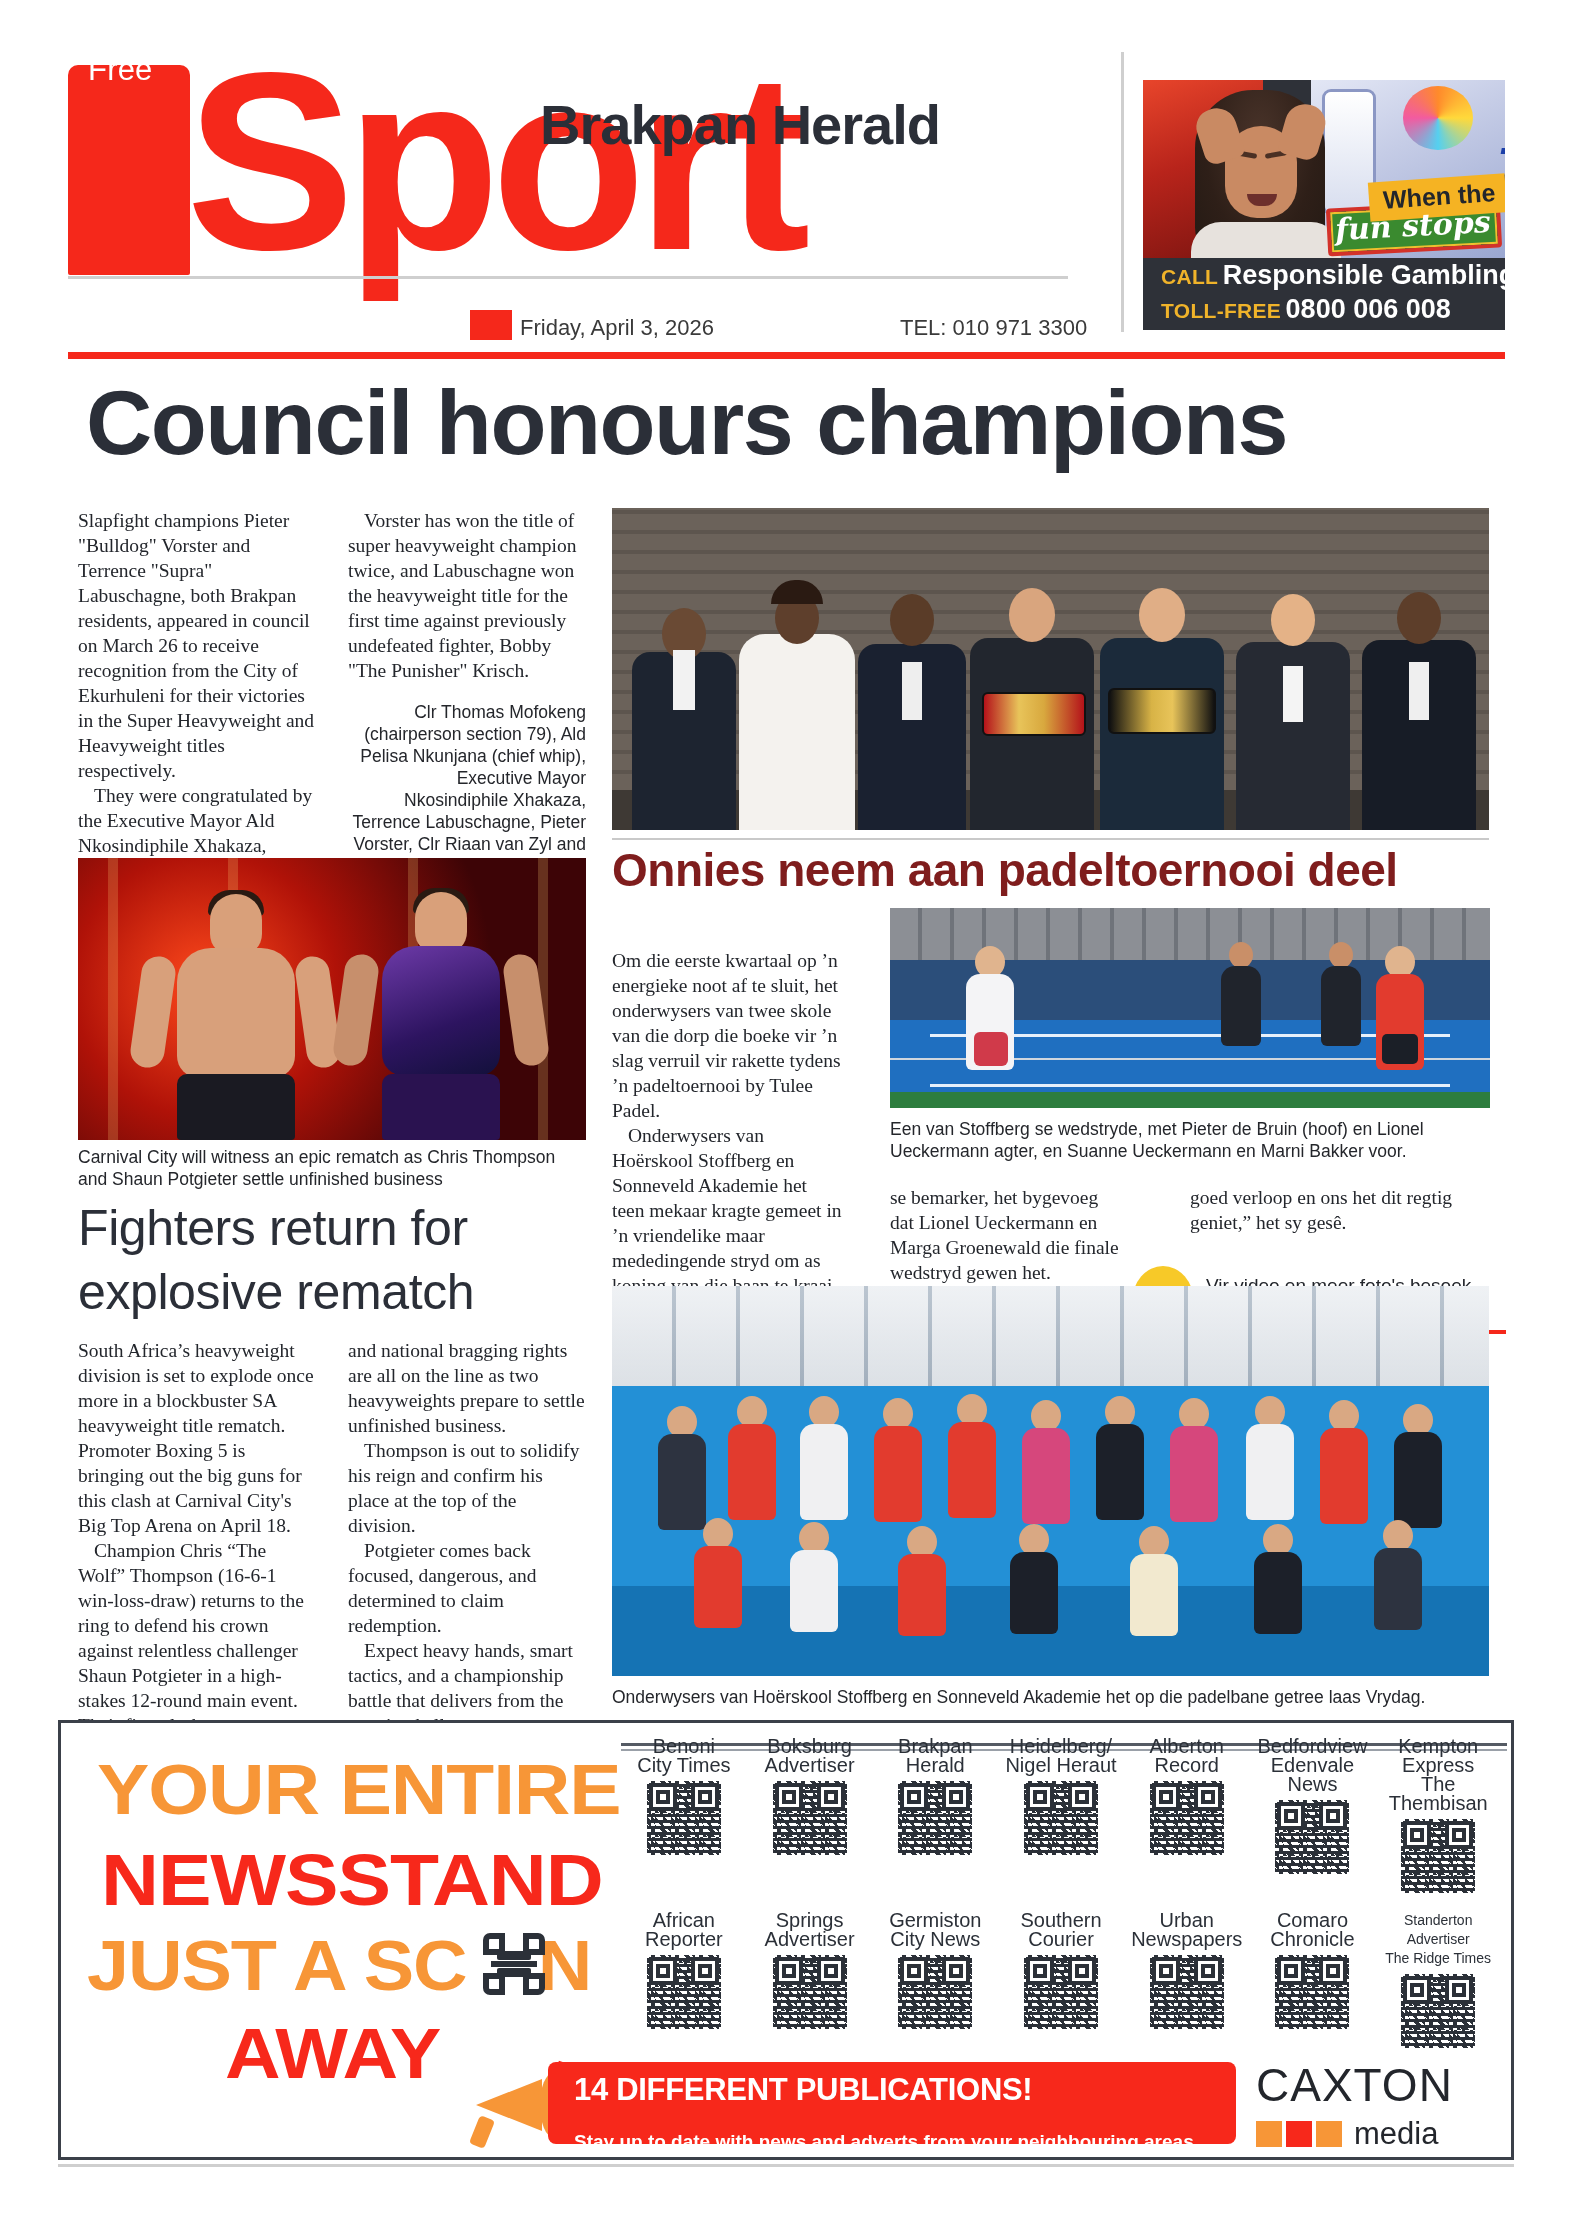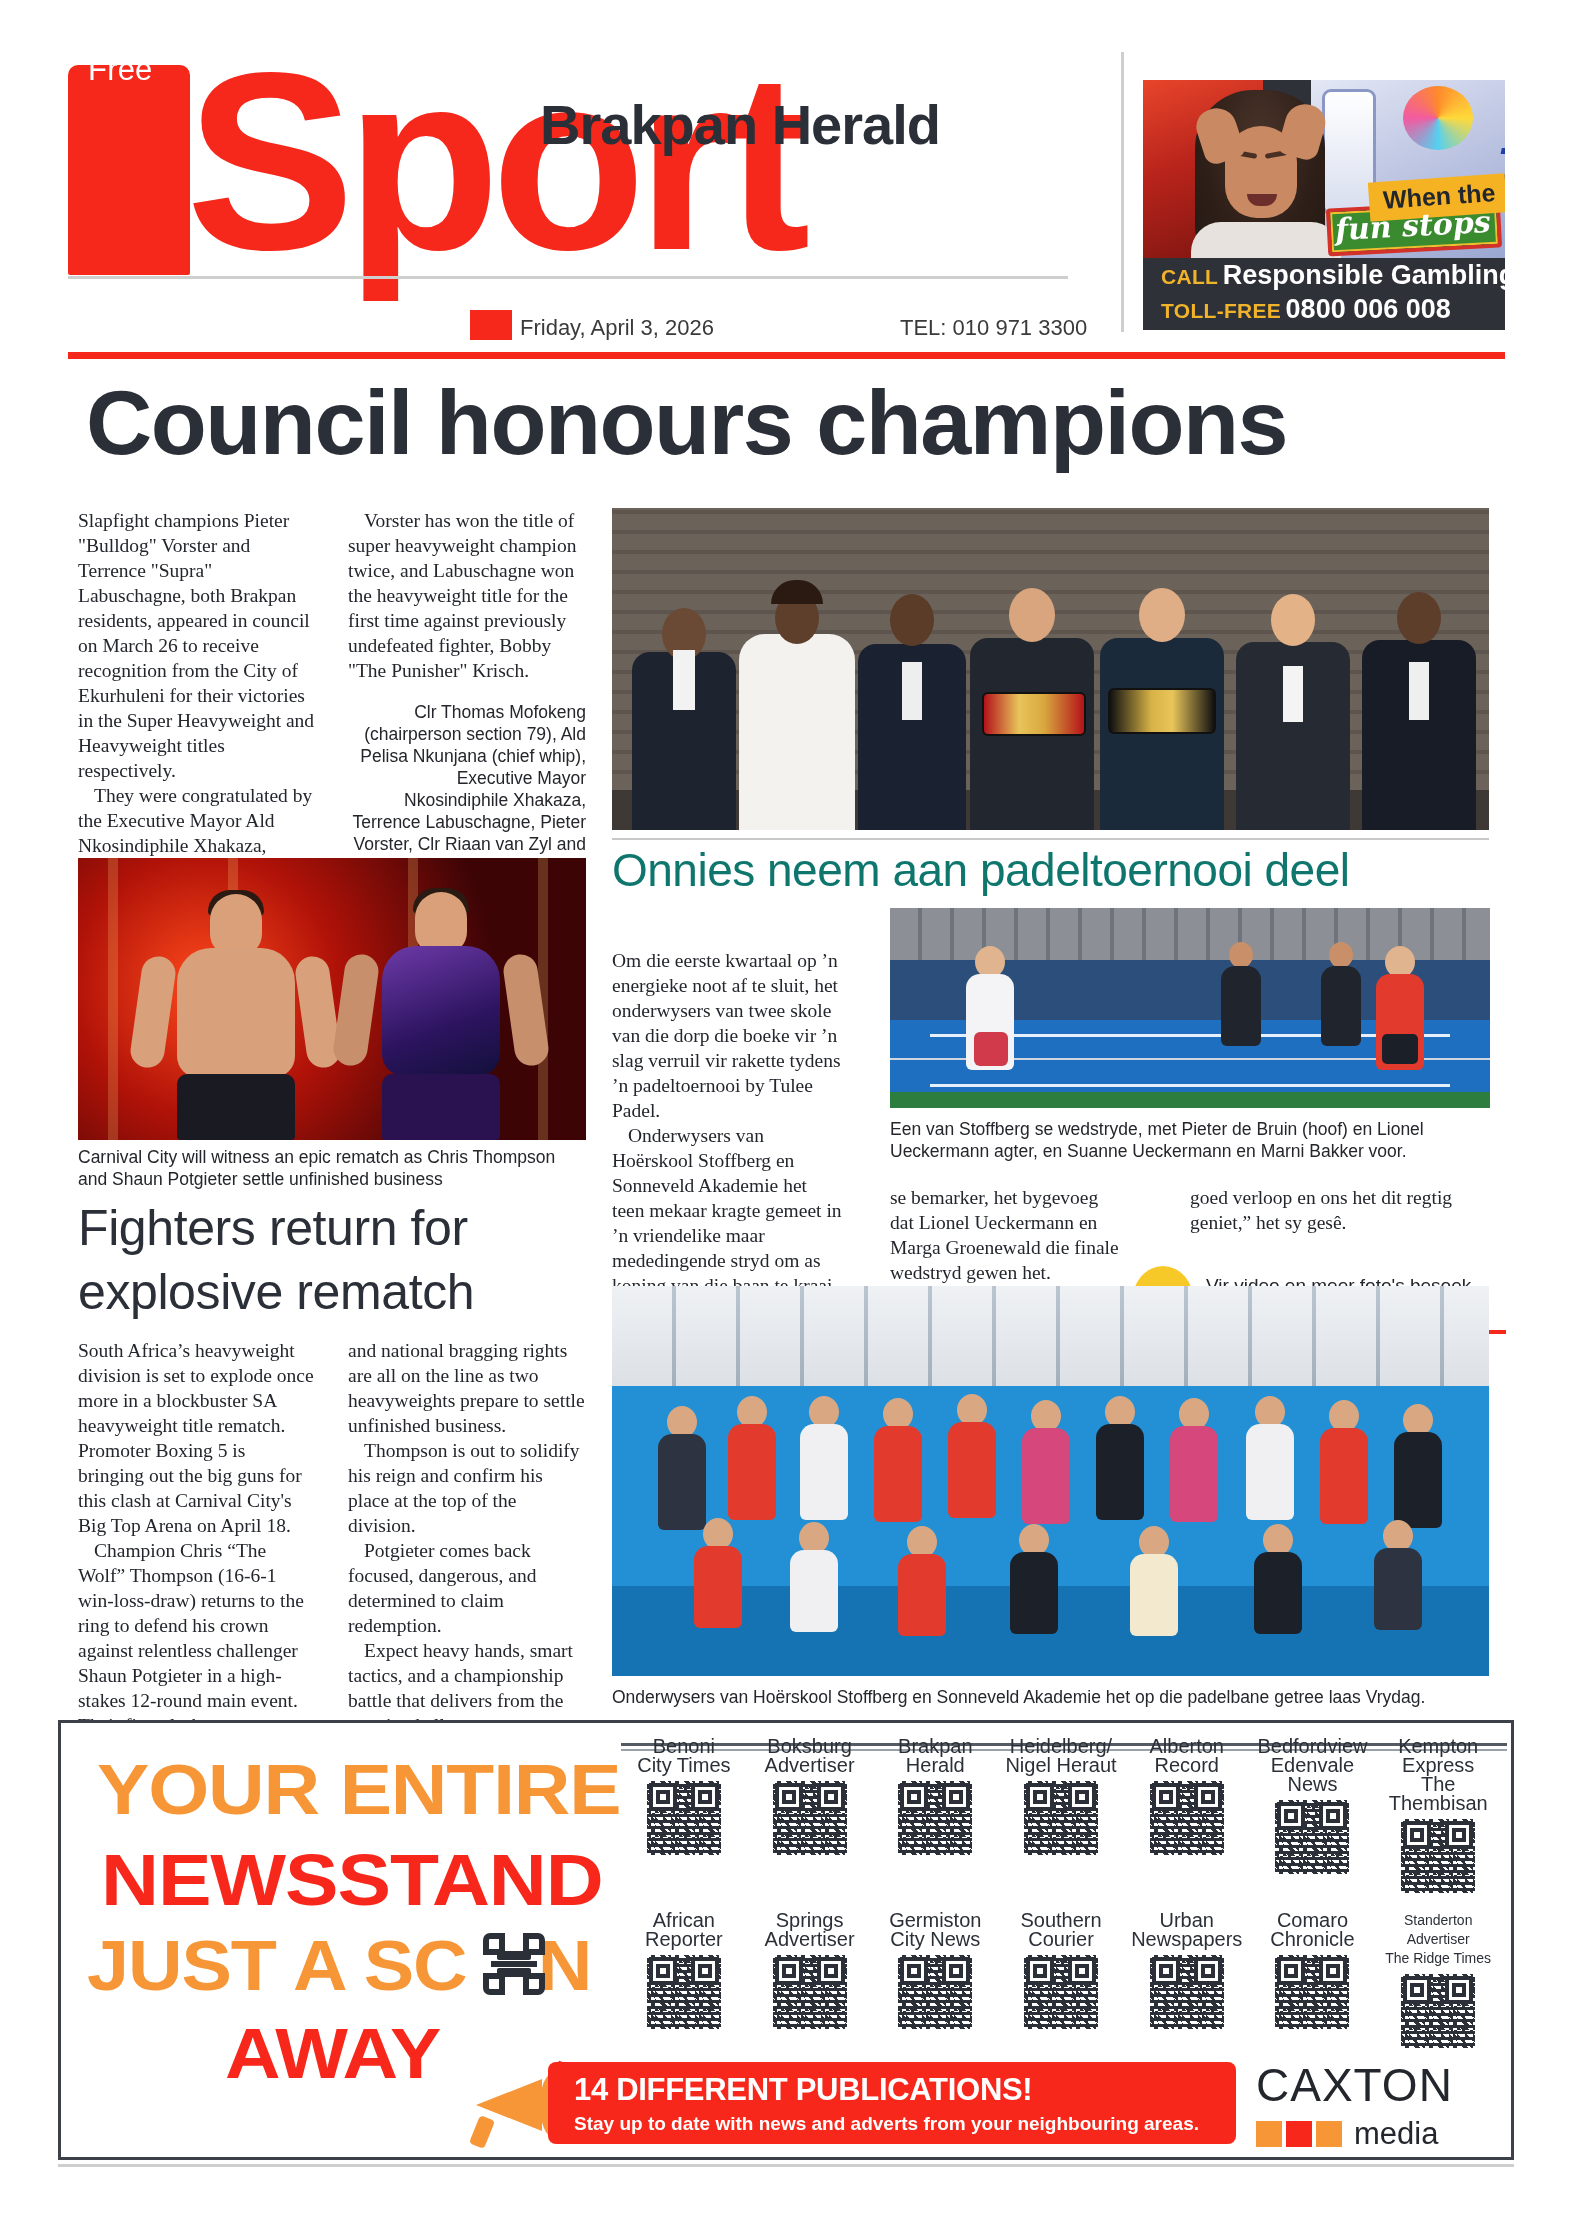--- a/index.html
+++ b/index.html
@@ -116,21 +116,21 @@
   .p1-floor { position:absolute; left:0; bottom:0; width:100%; height:40px; background:#3e3934; }
   .figure { position:absolute; bottom:0; }
   .fig-head { position:absolute; left:50%; transform:translateX(-50%); top:0; border-radius:50%; }
   .fig-body { position:absolute; left:50%; transform:translateX(-50%); bottom:0; border-radius:18px 18px 0 0; }
   .belt { position:absolute; border-radius:6px; }
 
   
   .onnies-rule { position:absolute; left:612px; top:838px; width:877px; height:2px; background:#c9c9c9; }
   .onnies-head {
     position:absolute; left:612px; top:842px; width:890px;
-    font-size:46px; line-height:56px; color:#0f766e; font-weight:400; letter-spacing:-.5px;
+    font-size:46px; line-height:56px; color:#7f1d1d; font-weight:700; letter-spacing:-.5px;
   }
   .a2c1 { position:absolute; left:612px; top:948px; width:232px; }
   .a2c2 { position:absolute; left:890px; top:1185px; width:235px; }
   .a2c3 { position:absolute; left:1190px; top:1185px; width:300px; }
 
   .photo2 { position:absolute; left:890px; top:908px; width:600px; height:200px; overflow:hidden; background:#1b5ea8; }
   .p2-roof { position:absolute; left:0; top:0; width:100%; height:52px;
     background:repeating-linear-gradient(90deg,#8c8f95 0 28px,#6f737a 28px 32px); }
   .p2-wall { position:absolute; left:0; top:52px; width:100%; height:60px; background:#2b4e7a; }
   .p2-court { position:absolute; left:0; top:112px; width:100%; height:88px; background:#1f6fc0; }
@@ -232,21 +232,21 @@
      border-top:26px solid transparent; border-bottom:26px solid transparent; border-right:66px solid #f79637; }
   .mega-ring { position:absolute; left:70px; top:18px; width:26px; height:64px; border-radius:50%; background:#f79637; }
   .mega-handle { position:absolute; left:4px; top:62px; width:16px; height:30px; background:#f79637; transform:rotate(22deg); border-radius:4px; }
   .mega-spark { position:absolute; left:86px; top:6px; width:4px; height:18px; background:#f7281b; transform:rotate(18deg); }
   .mega-spark2 { position:absolute; left:98px; top:22px; width:18px; height:4px; background:#f7281b; }
   .mega-spark3 { position:absolute; left:96px; top:52px; width:16px; height:4px; background:#f7281b; transform:rotate(28deg); }
 
   .pub-banner { position:absolute; left:548px; top:2062px; width:688px; height:82px;
      background:#f7281b; border-radius:8px; padding:10px 0 0 26px; }
   .pub-l1 { color:#fff; font-size:31px; font-weight:700; letter-spacing:-.3px; }
-  .pub-l2 { color:#fff; font-size:19px; font-weight:700; margin-top:5px; }
+  .pub-l2 { color:#fff; font-size:19px; font-weight:700; margin-top:23px; }
 
   .caxton { position:absolute; left:1256px; top:2058px; width:250px; }
   .caxton-name { font-size:46px; letter-spacing:1px; color:#23262c; font-weight:400; }
   .caxton-row { display:flex; align-items:center; margin-top:4px; }
   .cx-sq { width:26px; height:26px; margin-right:4px; }
   .caxton-media { font-size:31px; color:#23262c; margin-left:8px; }
 
   .footer-rule { position:absolute; left:58px; top:2164px; width:1456px; height:3px; background:#cfcfcf; }
 </style>
 </head>

